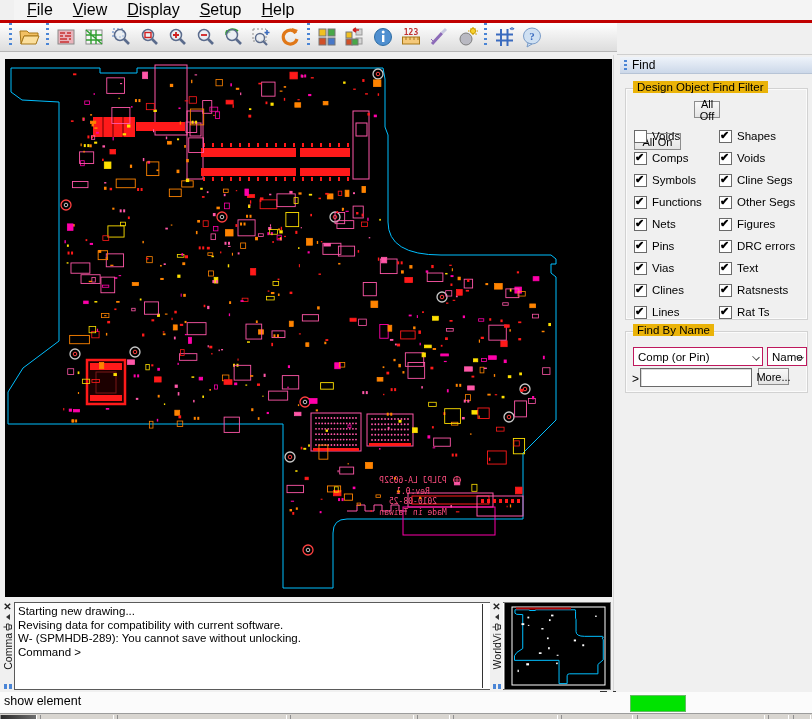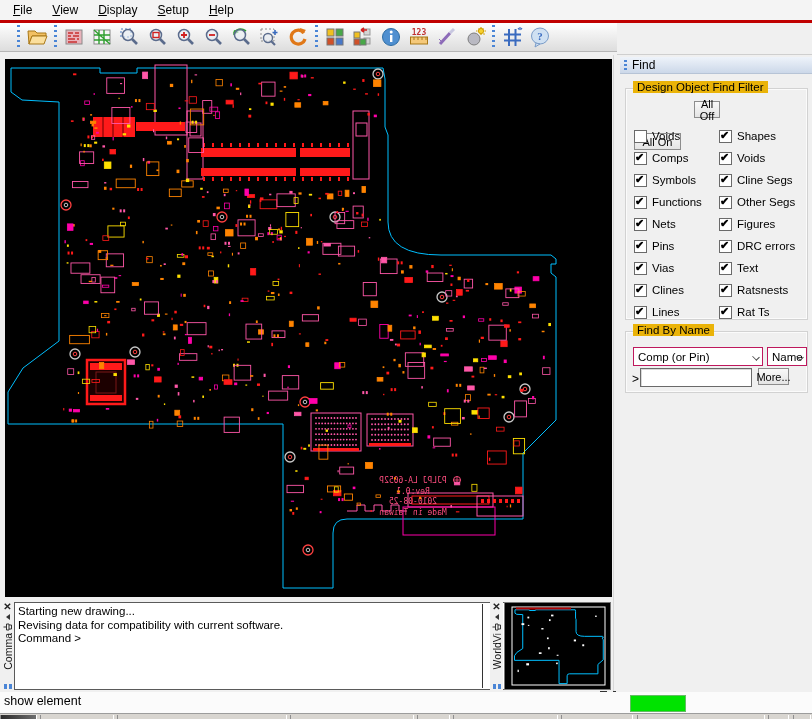--- a/index.html
+++ b/index.html
@@ -1,30 +1,30 @@
 <!DOCTYPE html>
 <html><head>
 <meta charset="utf-8">
 <style>
   html,body{margin:0;padding:0;background:#888;}
   *{box-sizing:border-box;}
   .app{position:relative;width:812px;height:719px;background:#f0f0f0;
        font-family:"Liberation Sans",sans-serif;overflow:hidden;color:#000;}
 
   
-  .menubar{position:absolute;left:0;top:0;right:0;height:20px;background:#f4f4f4;
-           display:flex;align-items:center;padding-left:3px;font-size:12px;}
+  .menubar{position:absolute;left:14px;top:0;right:0;height:20px;background:#f4f4f4;
+           display:flex;align-items:center;padding-left:3px;font-size:16px;}
   .menu-item{padding:2px 10px 3px 10px;cursor:default;}
   .menu-item u{text-decoration:underline;}
   .redline{position:absolute;left:0;top:20px;right:0;height:3px;background:#c00000;}
 
   
   .toolbar{position:absolute;left:0;top:23px;width:617px;height:29px;
            background:linear-gradient(#fefefe,#dddddd);border-bottom:1px solid #b6b6b6;
-           display:flex;align-items:center;padding-left:14px;}
+           display:flex;padding-left:6px;}
   .toolbar-rest{position:absolute;left:617px;top:23px;right:0;height:32px;
            background:#f0f0f0;border-bottom:1px solid #cfcfcf;}
   .tgrip{width:3px;height:24px;margin:0 3px;
          background-image:repeating-linear-gradient(#4a85d6 0 2px,transparent 2px 5px);}
   .tbtn{width:28px;height:28px;display:flex;align-items:center;justify-content:center;}
   .tbtn svg{display:block;}
 
   
   .canvas{position:absolute;left:5px;top:59px;width:607px;height:538px;background:#000;
           border-right:1px solid #9a9a9a;}
@@ -1188,20 +1188,21 @@
   </div>
   <div class="console" id="console">
     <div class="scrollchev chev-up" style="top:3px;">
         <span></span>
       </div>
     <div class="scrollchev chev-dn" style="bottom:5px;">
         <span></span>
       </div>
   <div>Starting new drawing...</div>
       <div>Revising data for compatibility with current software.</div>
+      <div>W- (SPMHDB-289): You cannot save without unlocking.</div>
       <div>Command &gt;</div>
     </div>
   <div class="dock-sash"></div>
 
   <div class="vtitle" style="left:490px;">
     <span class="vt-close">✕</span>
     <span class="vt-arrow"></span>
     <svg width="9" height="10">
         <path d="M0.5 5h3M3.5 2h2.5v6H3.5zM6 3h2.5v4H6" fill="none" stroke="#333"></path>
       </svg>

